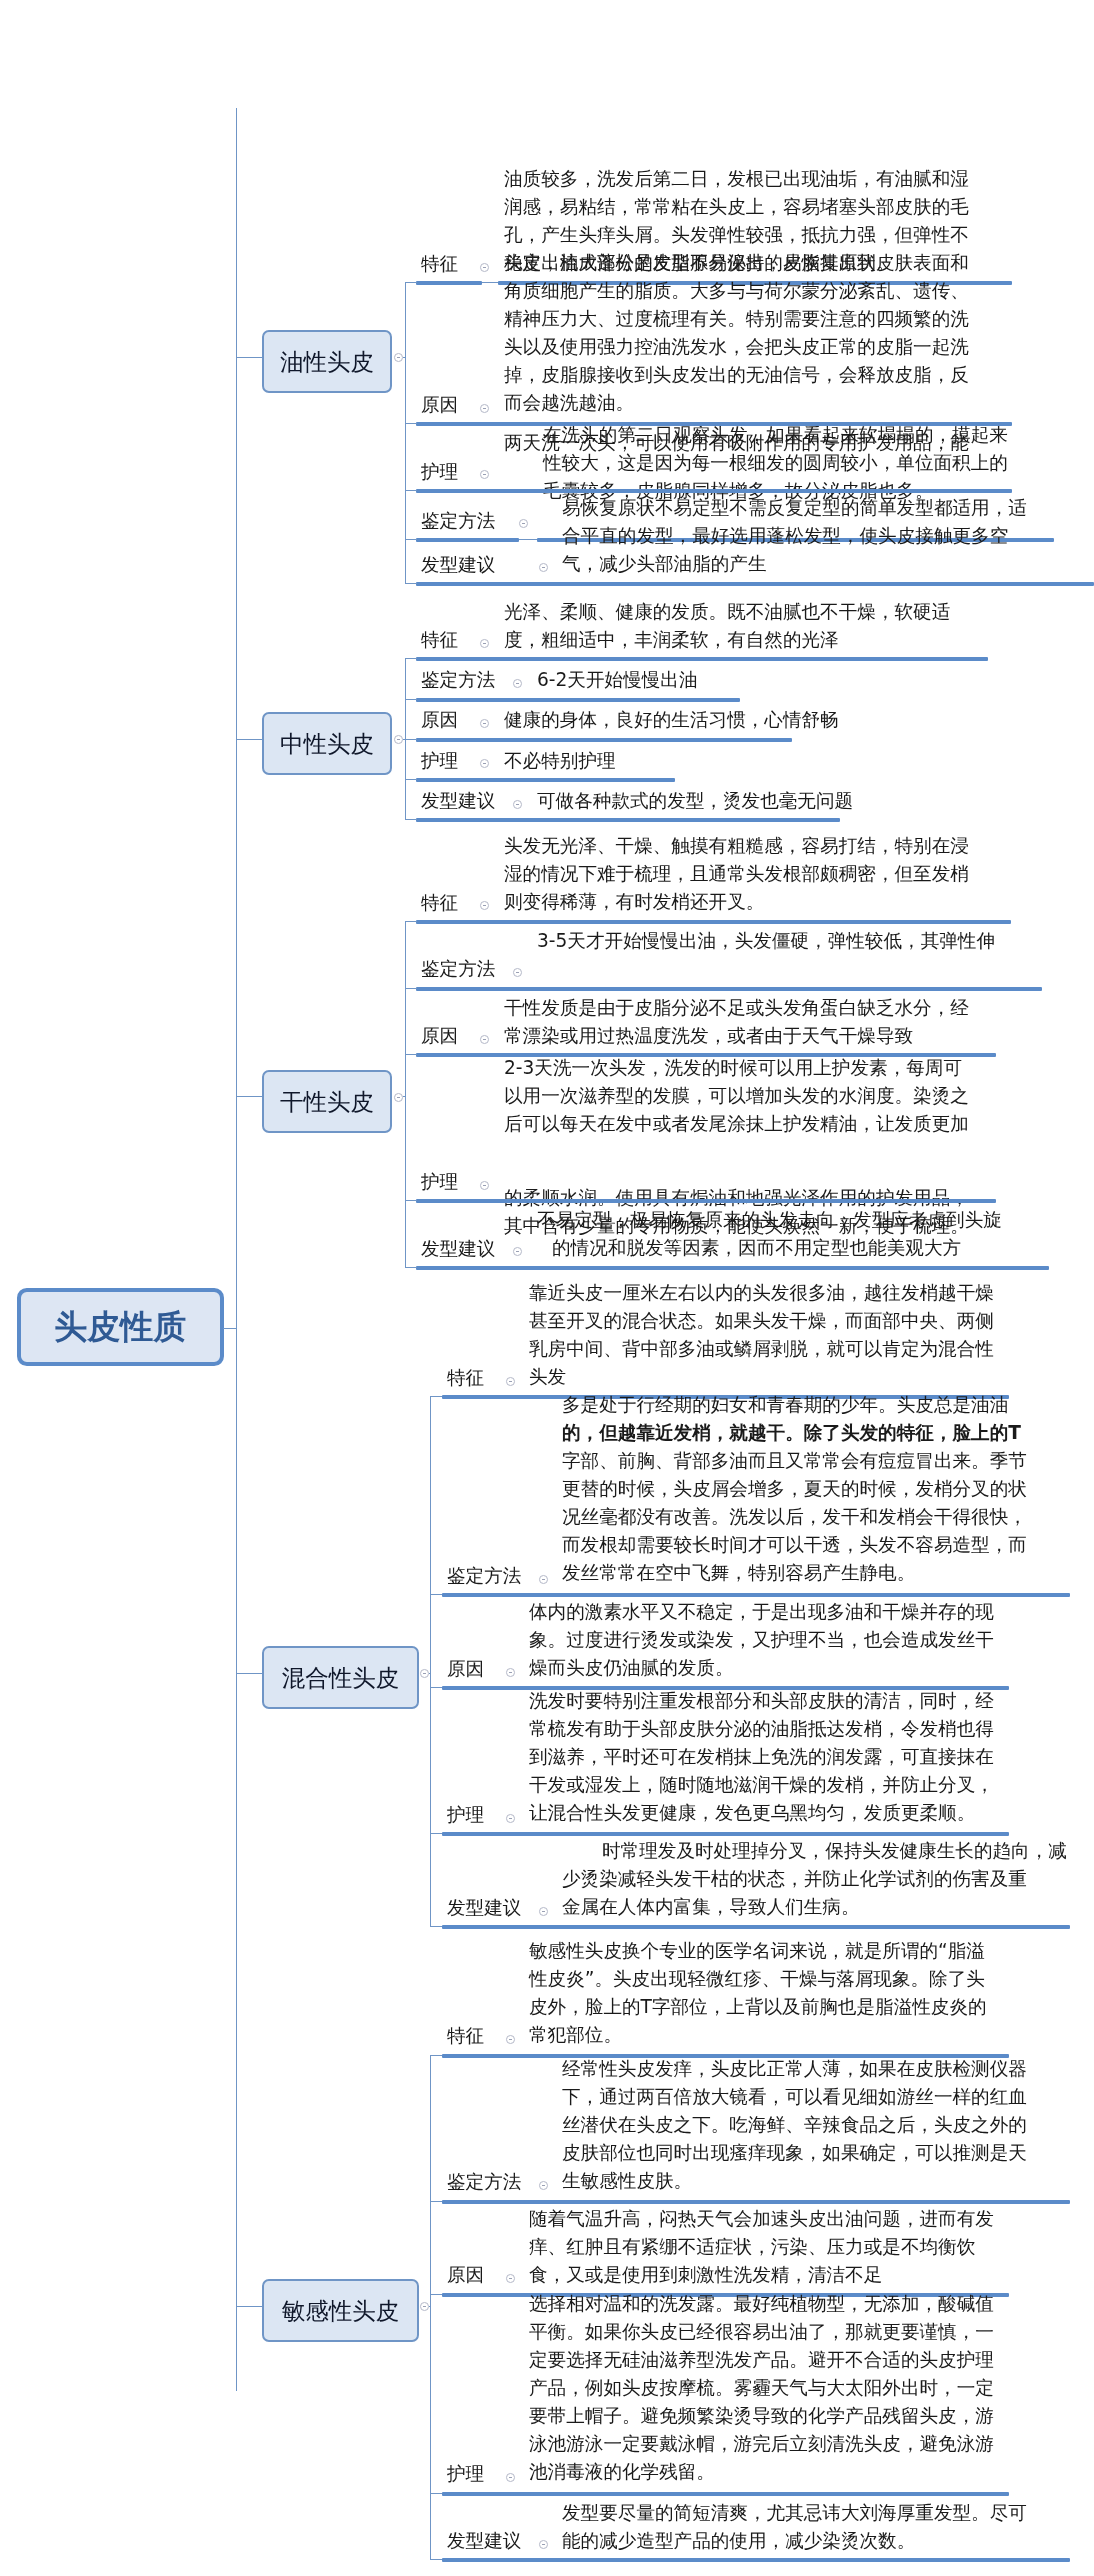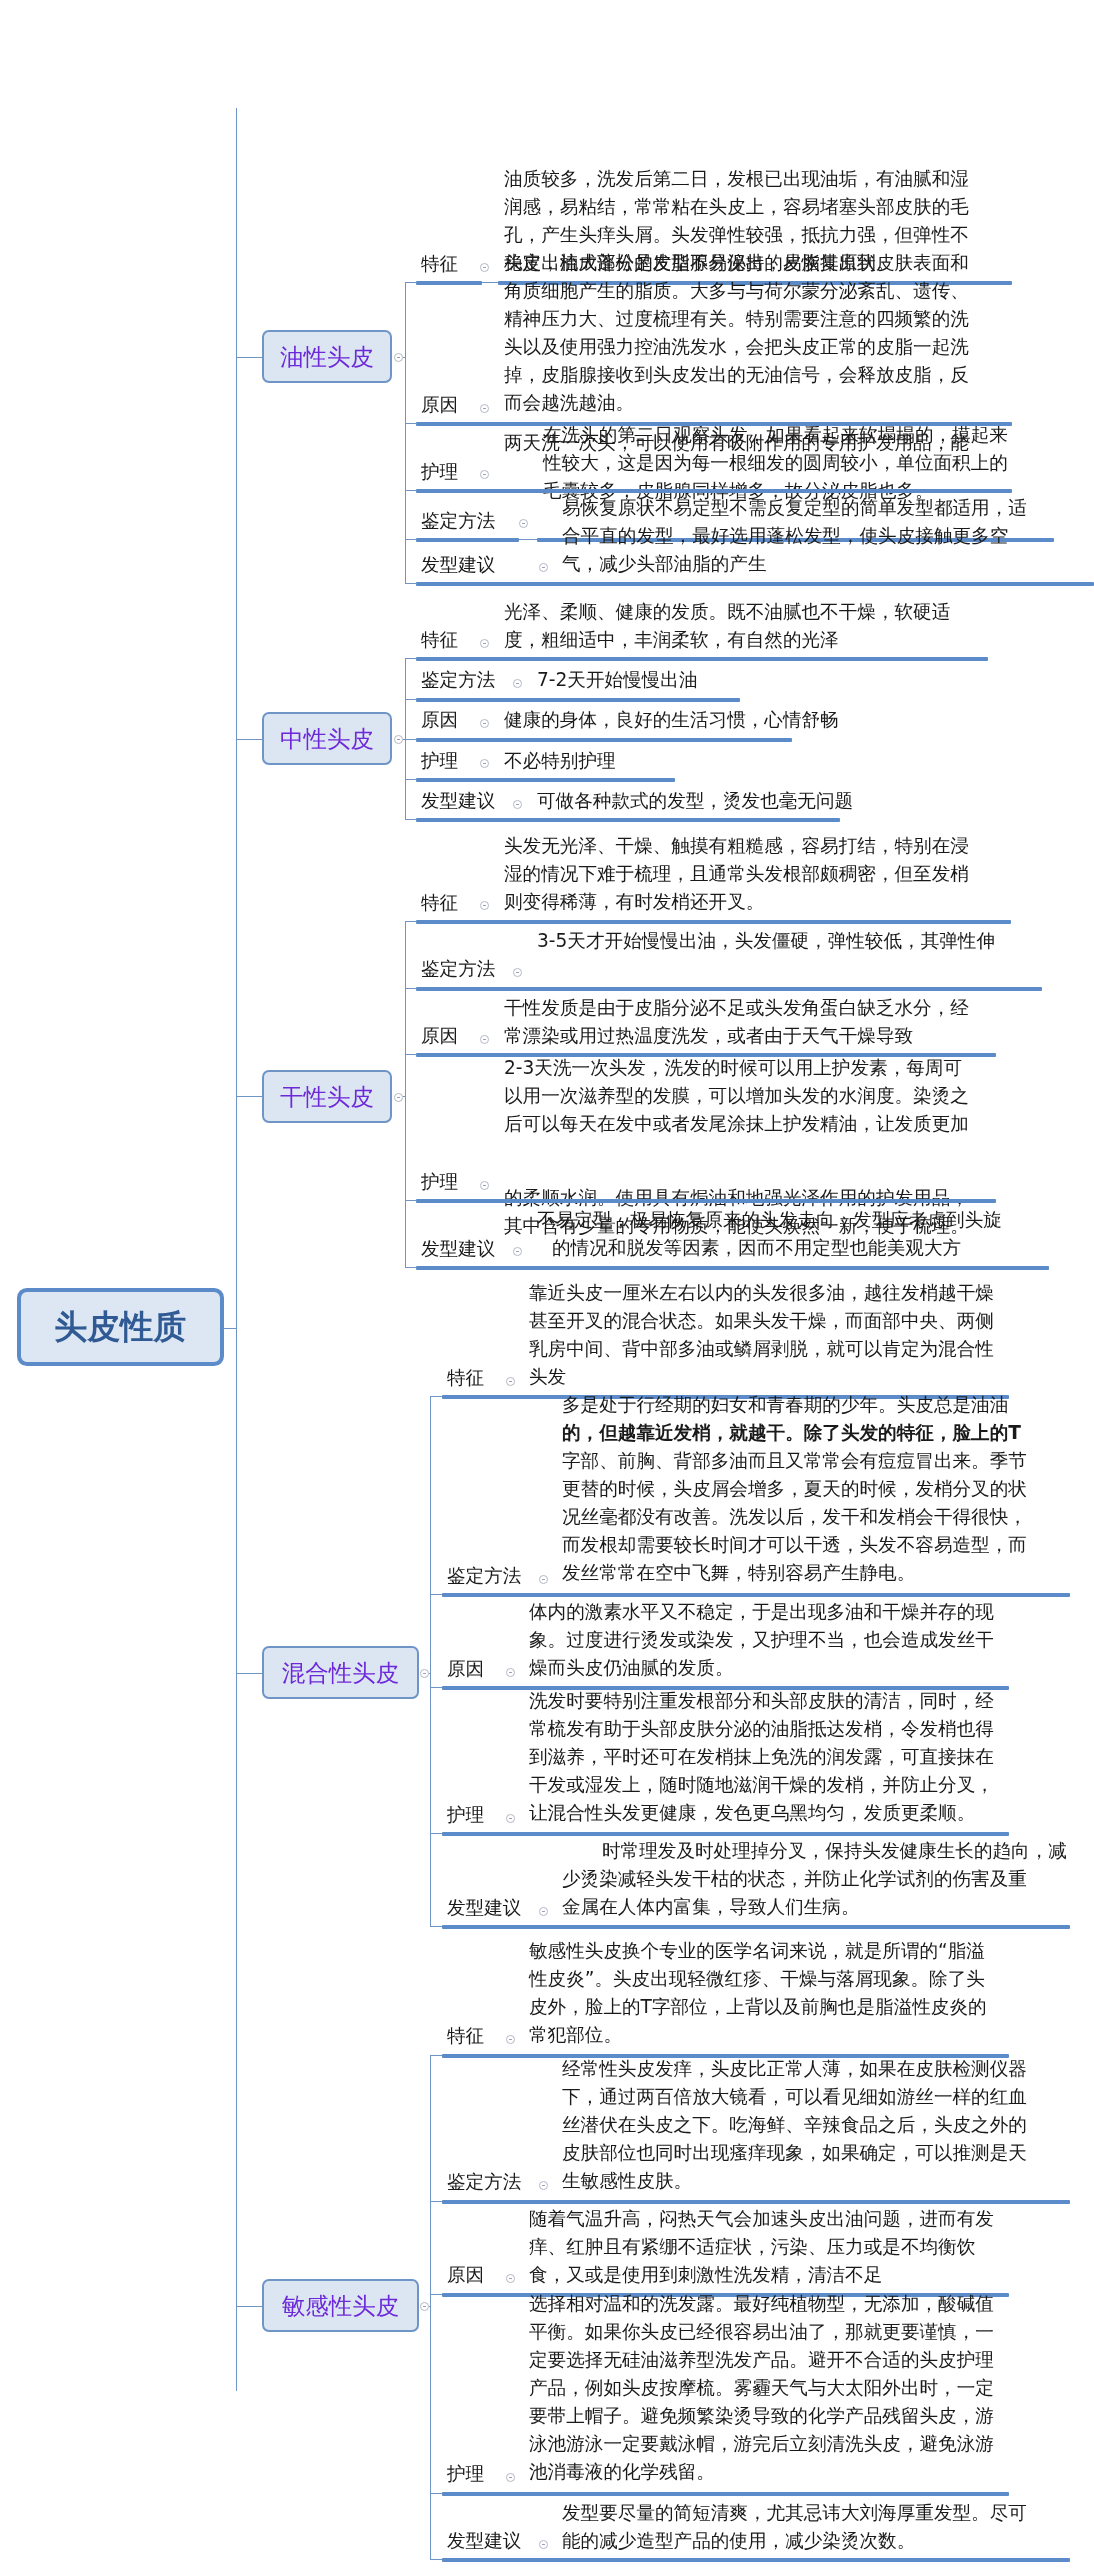--- a/index.html
+++ b/index.html
@@ -5,23 +5,23 @@
   html, body { margin:0; padding:0; background:#ffffff; }
   body { width:1094px; height:2576px; position:relative; overflow:hidden;
          font-family:"DejaVu Sans","Liberation Sans",sans-serif; color:#1a1a1a; }
   .abs { position:absolute; }
   .root { left:16.7px; top:1288px; width:207px; height:78px; border:4.9px solid #5b8bc9;
           border-radius:9.8px; background:#dde6f3; box-sizing:border-box;
           display:flex; align-items:center; justify-content:center;
           font-size:33px; font-weight:bold; color:#2f5a94; }
   .trunk { left:236px; top:108px; width:1px; height:2283px; background:#6f95c6; }
   .stem { position:absolute; height:1px; background:#6f95c6; }
-  .branch { position:absolute; height:53px; border:2px solid #6f95c6; border-radius:6.9px;
+  .branch { position:absolute; height:63px; border:2px solid #6f95c6; border-radius:6.9px;
             background:#dce6f3; box-sizing:border-box; display:flex; align-items:center;
-            justify-content:center; font-size:23.5px; color:#6d28d9; }
+            justify-content:center; font-size:23.5px; color:#0f172a; }
   .collapse { position:absolute; width:8.8px; height:8.8px; border:1px solid #b4b8c8; border-radius:50%;
               background:#fff; box-sizing:border-box; }
   .collapse::after { content:""; position:absolute; left:2px; top:2.9px; width:2.9px; height:1px; background:#9aa0b4; }
   .bracket { position:absolute; width:1px; background:#6f95c6; }
   .label { position:absolute; font-size:18.6px; line-height:28px; white-space:nowrap; color:#1a1a1a; }
   .label-ul { position:absolute; height:3.9px; background:#5b8bc9; border-radius:1px; }
   .text { position:absolute; font-size:18.6px; line-height:28px; color:#1a1a1a; }
   .text-ul { position:absolute; height:3.9px; background:#5b8bc9; border-radius:1px; }
   .conn { position:absolute; height:1px; background:#6f95c6; }
 </style>
@@ -108,21 +108,21 @@
       <div style="white-space: nowrap;">光泽、柔顺、健康的发质。既不油腻也不干燥，软硬适</div>
       <div style="white-space: nowrap;">度，粗细适中，丰润柔软，有自然的光泽</div>
     </div>
     <div class="text-ul" style="left: 498px; top: 657px; width: 490px;"></div>
     <div class="label" style="left: 421px; top: 666px;">鉴定方法</div>
     <div class="label-ul" style="left: 416px; top: 698px; width: 125px;"></div>
     <div class="conn" style="left: 405px; top: 699px; width: 11.8px;"></div>
     <div class="collapse" style="left: 513px; top: 679px;"></div>
     <div class="conn" style="left: 542px; top: 699px;"></div>
     <div class="text" style="left: 537px; top: 666px; width: 219px;">
-      <div style="white-space: nowrap;">7-2天开始慢慢出油</div>
+      <div style="white-space: nowrap;">6-2天开始慢慢出油</div>
     </div>
     <div class="text-ul" style="left: 531px; top: 698px; width: 209px;"></div>
     <div class="label" style="left: 421px; top: 706px;">原因</div>
     <div class="label-ul" style="left: 416px; top: 738px; width: 90px;"></div>
     <div class="conn" style="left: 405px; top: 739px; width: 11.8px;"></div>
     <div class="collapse" style="left: 480px; top: 719px;"></div>
     <div class="conn" style="left: 507px; top: 739px;"></div>
     <div class="text" style="left: 504px; top: 706px; width: 304px;">
       <div style="white-space: nowrap;">健康的身体，良好的生活习惯，心情舒畅</div>
     </div>

